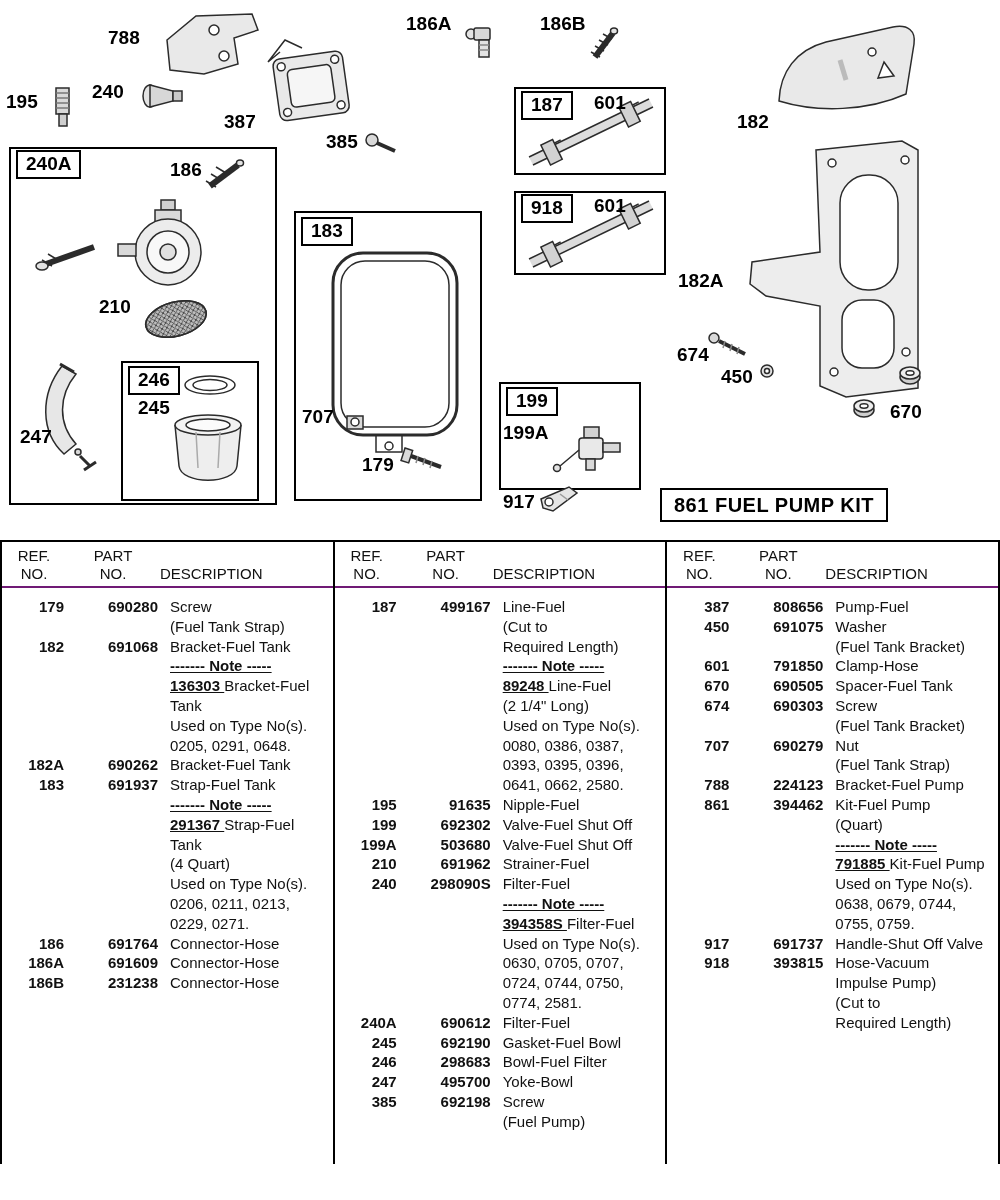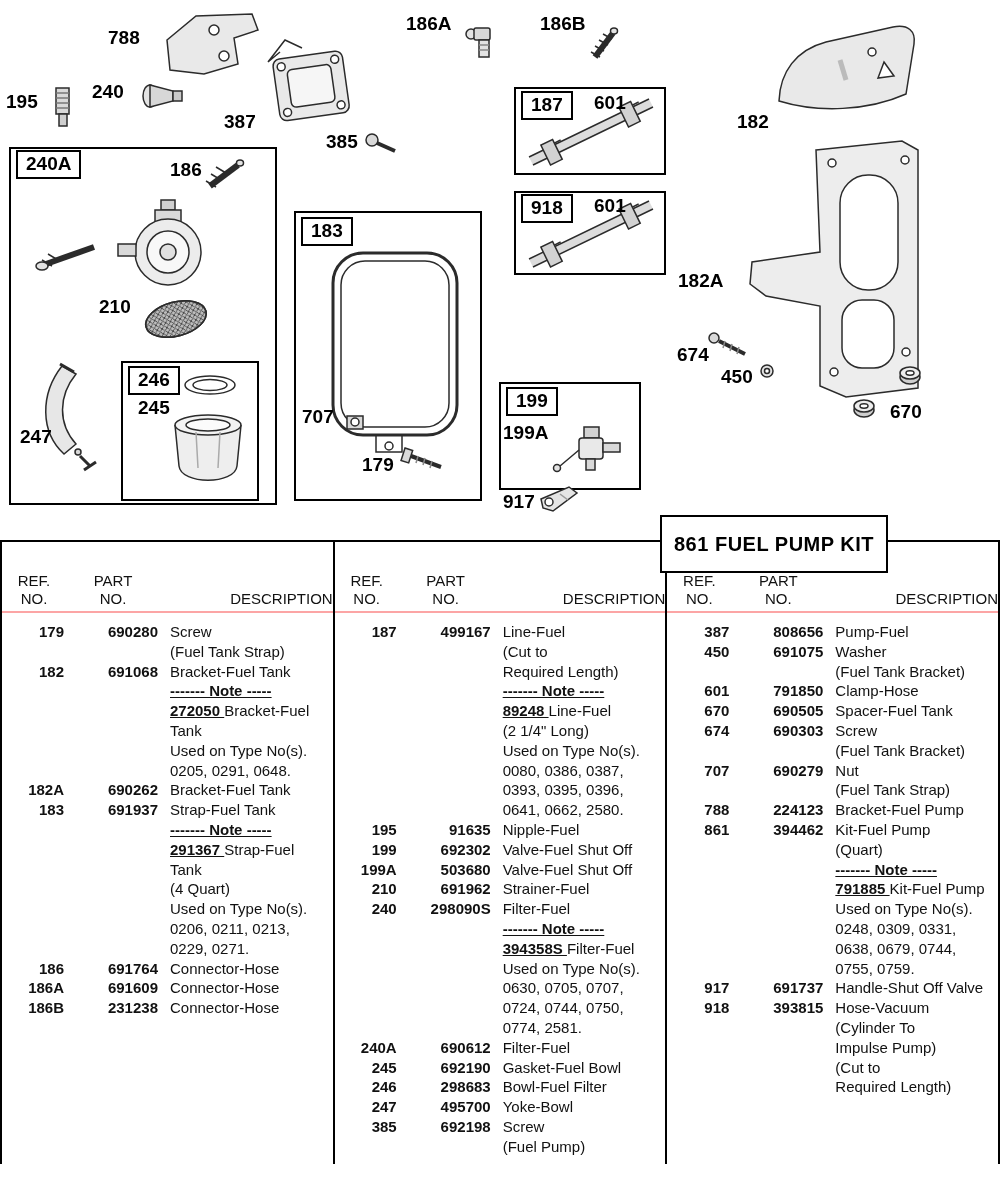--- a/index.html
+++ b/index.html
@@ -5,31 +5,31 @@
   * { box-sizing: border-box; }
   body { margin:0; background:#fff; color:#111; font-family:"Liberation Sans", sans-serif; }
   .page { width:1000px; height:1164px; position:relative; background:#fff; overflow:hidden; }
 
   
   .diagram { position:relative; width:1000px; height:540px; }
   .diagram svg { position:absolute; left:0; top:0; }
   .callouts { position:absolute; left:0; top:0; width:1000px; height:540px; pointer-events:none; }
   .callout { position:absolute; font-weight:bold; font-size:19px; line-height:1.1; white-space:nowrap; color:#000; }
   .callout.boxed { border:2px solid #000; padding:2px 8px; background:#fff; }
-  .callout.large { font-size:20px; padding:16px 12px; letter-spacing:0.5px;margin-top:27px; }
+  .callout.large { font-size:20px; padding:4px 12px; letter-spacing:0.5px; }
 
   
   .parts-table { display:flex; width:1000px; height:660px;
     border-top:2px solid #000; border-left:2px solid #000; border-right:2px solid #000; }
   .pcol { flex:1 1 0; border-right:2px solid #000; display:flex; flex-direction:column; overflow:hidden; }
   .pcol:last-child { border-right:none; }
   .col-header { display:grid; grid-template-columns:64px 94px 1fr; align-items:end;
-    padding:20px 0 3px; border-bottom:2px solid #fca5a5;margin-top:10px; }
+    padding:5px 0 3px; border-bottom:2px solid #701a75; }
   .h-ref, .h-part { text-align:center; font-size:15px; line-height:18px; display:flex; flex-direction:column; }
-  .h-desc { text-align:right; font-size:15px; line-height:18px; }
+  .h-desc { text-align:left; font-size:15px; line-height:18px; }
   .col-body { padding-top:9px; }
   .prow { display:grid; grid-template-columns:64px 94px 1fr; font-size:15px; line-height:19.8px; }
   .c-ref  { text-align:right; font-weight:bold; padding-right:2px; }
   .c-part { text-align:right; font-weight:bold; padding-right:2px; }
   .c-desc { padding-left:10px; white-space:nowrap; }
   .c-desc .b { font-weight:bold;text-decoration:underline; }
 </style>
 </head>
 <body>
 
@@ -307,21 +307,21 @@
             <span class="c-desc">Bracket-Fuel Tank</span>
           </div>
           <div class="prow">
             <span class="c-ref"></span>
             <span class="c-part"></span>
             <span class="c-desc"><span class="b">------- Note -----</span></span>
           </div>
           <div class="prow">
             <span class="c-ref"></span>
             <span class="c-part"></span>
-            <span class="c-desc"><span class="b">272050 </span><span>Bracket-Fuel</span></span>
+            <span class="c-desc"><span class="b">136303 </span><span>Bracket-Fuel</span></span>
           </div>
           <div class="prow">
             <span class="c-ref"></span>
             <span class="c-part"></span>
             <span class="c-desc">Tank</span>
           </div>
           <div class="prow">
             <span class="c-ref"></span>
             <span class="c-part"></span>
             <span class="c-desc">Used on Type No(s).</span>
@@ -629,50 +629,40 @@
             <span class="c-desc"><span class="b">791885 </span><span>Kit-Fuel Pump</span></span>
           </div>
           <div class="prow">
             <span class="c-ref"></span>
             <span class="c-part"></span>
             <span class="c-desc">Used on Type No(s).</span>
           </div>
           <div class="prow">
             <span class="c-ref"></span>
             <span class="c-part"></span>
-            <span class="c-desc">0248, 0309, 0331,</span>
-          </div>
-          <div class="prow">
-            <span class="c-ref"></span>
-            <span class="c-part"></span>
             <span class="c-desc">0638, 0679, 0744,</span>
           </div>
           <div class="prow">
             <span class="c-ref"></span>
             <span class="c-part"></span>
             <span class="c-desc">0755, 0759.</span>
           </div>
           <div class="prow">
             <span class="c-ref">917</span>
             <span class="c-part">691737</span>
             <span class="c-desc">Handle-Shut Off Valve</span>
           </div>
           <div class="prow">
             <span class="c-ref">918</span>
             <span class="c-part">393815</span>
             <span class="c-desc">Hose-Vacuum</span>
           </div>
           <div class="prow">
             <span class="c-ref"></span>
             <span class="c-part"></span>
-            <span class="c-desc">(Cylinder To</span>
-          </div>
-          <div class="prow">
-            <span class="c-ref"></span>
-            <span class="c-part"></span>
             <span class="c-desc">Impulse Pump)</span>
           </div>
           <div class="prow">
             <span class="c-ref"></span>
             <span class="c-part"></span>
             <span class="c-desc">(Cut to</span>
           </div>
           <div class="prow">
             <span class="c-ref"></span>
             <span class="c-part"></span>

